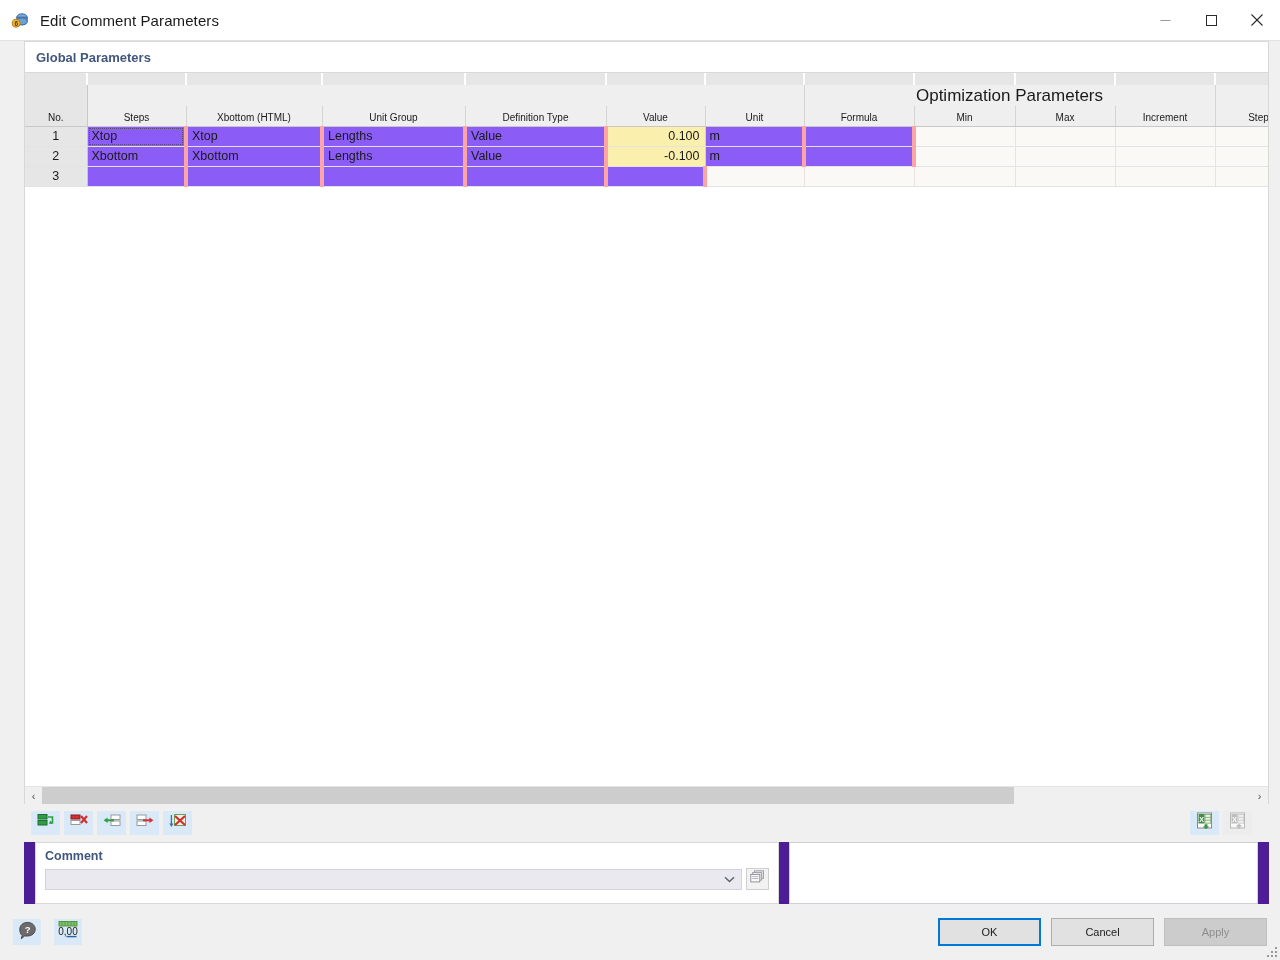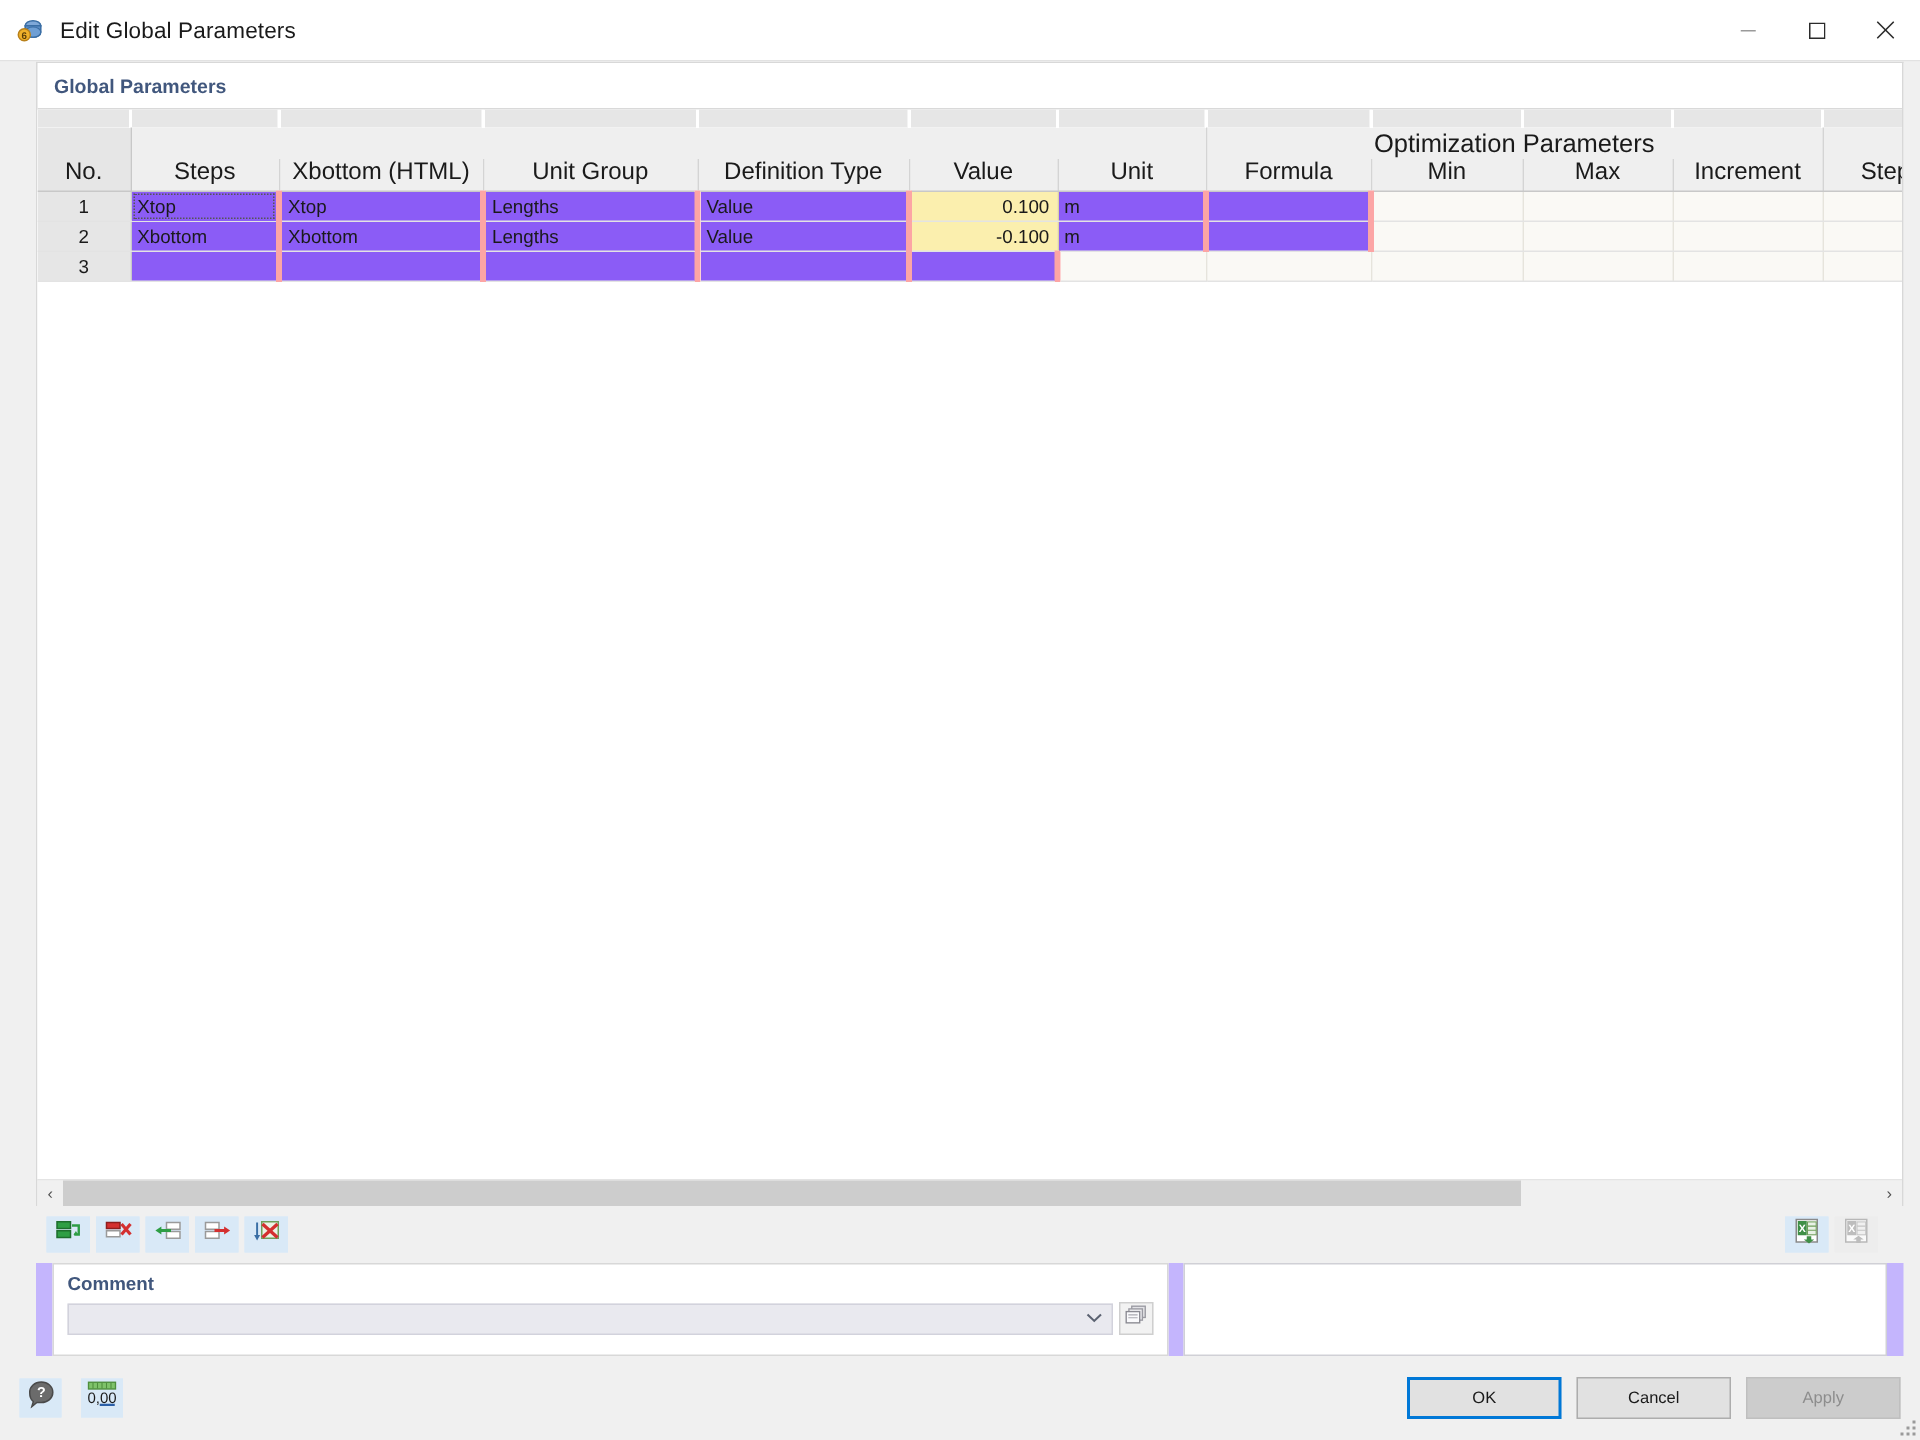--- a/index.html
+++ b/index.html
@@ -112,21 +112,21 @@
     text-align: center;
     color: #1a1a1a;
   }
   tr.hgroup th.blank { background: #efefef; border-right: 1px solid #d4d4d4; }
   tr.hcols th {
     height: 20px;
     background: #efefef;
     border-right: 1px solid #d4d4d4;
     border-bottom: 1px solid #c8c8c8;
     font-weight: normal;
-    font-size: 16px;
+    font-size: 10px;
     padding: 0 0 3px 0;
     text-align: center;
     vertical-align: bottom;
     color: #1a1a1a;
   }
   tr.hcols th.rownum-h, tr.hgroup th.rownum-h {
     background: #e6e6e6;
     border-right: 1px solid #c8c8c8;
   }
 
@@ -207,21 +207,21 @@
   }
   .tbtn.disabled { background: #ededed; border-color: #ededed; }
   .tb-right { position: absolute; right: 13px; top: 7px; display: flex; }
 
   
   .bottom-panels {
     display: flex;
     padding: 0 11px;
     box-sizing: border-box;
     height: 62px; min-height: 62px;
-    background: #c4b5fd;
+    background: #4c1d95;
     gap: 10px;
   }
   .comment-panel {
     width: 744px;
     background: #ffffff;
     border: 1px solid #d8d8d8;
     box-sizing: border-box;
     padding: 6px 9px 0 9px;
   }
   .comment-label {
@@ -301,21 +301,21 @@
   <div class="titlebar">
     <div class="title-icon">
       <svg width="22" height="22" viewBox="0 0 22 22">
         <ellipse cx="13" cy="8.2" rx="5.2" ry="3.4" fill="#7fa8d8" stroke="#3a6ea5" stroke-width="1"></ellipse>
         <path d="M7.8 8.2 L7.8 12.5 C7.8 14.4 10.1 15.9 13 15.9 C15.9 15.9 18.2 14.4 18.2 12.5 L18.2 8.2 Z" fill="#5b8cc4" stroke="#3a6ea5" stroke-width="1"></path>
         <ellipse cx="13" cy="12.4" rx="5.2" ry="3.4" fill="#6f9fd4" stroke="#3a6ea5" stroke-width=".8"></ellipse>
         <circle cx="7.2" cy="14.2" r="4" fill="#f0b12a" stroke="#b8801a" stroke-width="1"></circle>
         <text x="7.2" y="17.2" font-family="'Liberation Sans',sans-serif" font-size="6.5" fill="#5a3d08" text-anchor="middle" font-weight="bold">6</text>
       </svg>
     </div>
-    <div class="title-text">Edit Global Parameters</div>
+    <div class="title-text">Edit Comment Parameters</div>
     <div class="win-controls">
       <div class="win-btn">
         <svg width="11" height="11" viewBox="0 0 11 11">
             <line x1="0.5" y1="5.5" x2="10.5" y2="5.5" stroke="#9a9a9a" stroke-width="1"></line>
           </svg>
       </div>
       <div class="win-btn">
         <svg width="11" height="11" viewBox="0 0 11 11">
             <rect x="0.5" y="0.5" width="10" height="10" fill="none" stroke="#2b2b2b" stroke-width="1"></rect>
           </svg>

